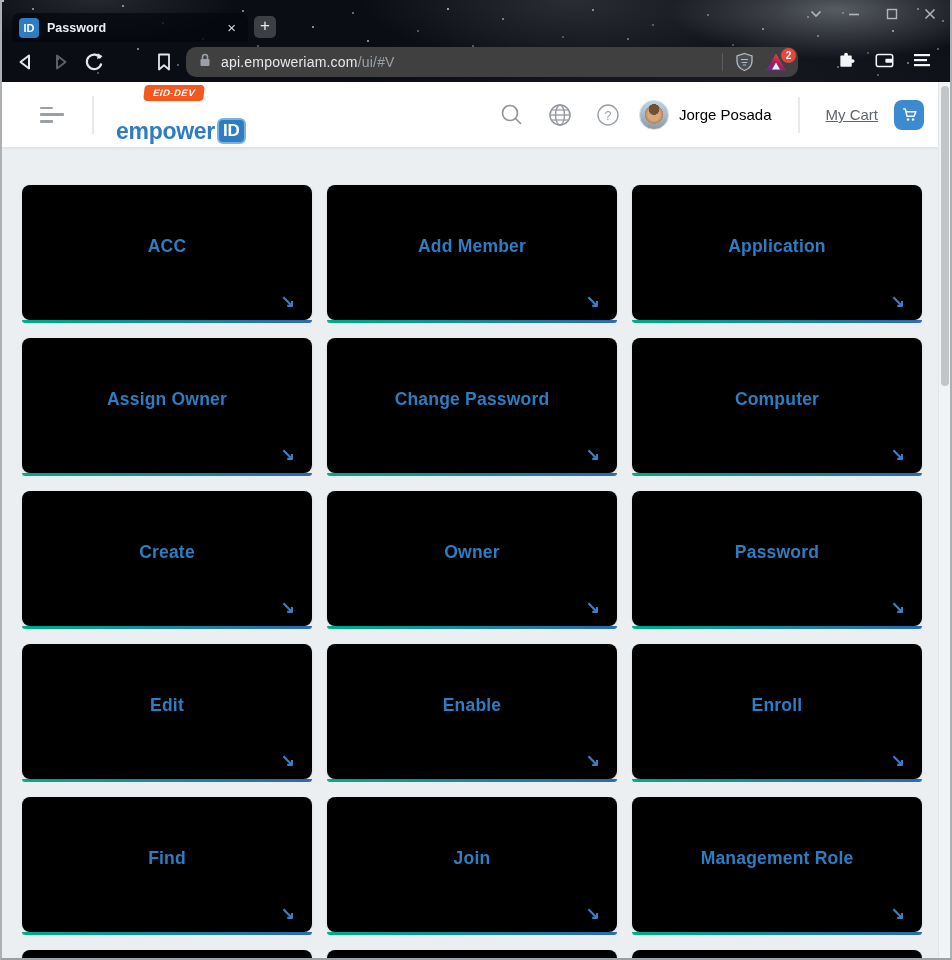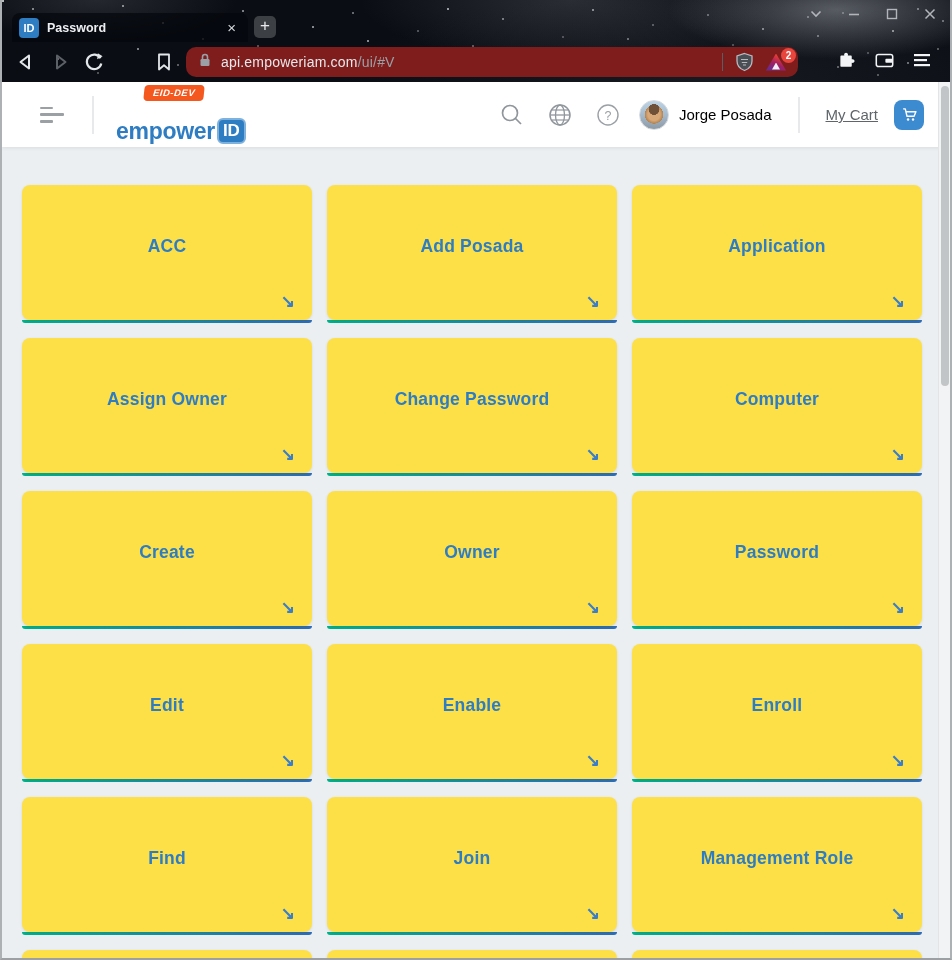--- a/index.html
+++ b/index.html
@@ -40,21 +40,21 @@
   .tab-title { margin-left:8px; color:#eceef1; font-size:12.5px; font-weight:bold; flex:1; }
   .tab-close { color:#d4d7da; font-size:15px; line-height:1; padding:2px 4px; cursor:default; }
   .newtab { position:absolute; left:252px; top:16px; width:22px; height:22px; border-radius:5px;
     background:#3c3f44; color:#e8eaed; font-size:17px; line-height:20px; text-align:center; }
   .win-controls { position:absolute; right:12px; top:6px; display:flex; gap:22px; align-items:center; }
   .win-controls svg { display:block; }
 
   .toolbar { position:relative; height:40px; display:flex; align-items:center; padding:0 12px; }
   .nav-btn { width:24px; height:24px; display:flex; align-items:center; justify-content:center; margin-right:10px; }
   .bookmark-btn { margin:0 10px 0 36px; }
-  .urlbar { display:flex; align-items:center; height:30px; width:612px; background:#7f1d1d;
+  .urlbar { display:flex; align-items:center; height:30px; width:612px; background:#404040;
     border-radius:10px; padding:0 10px 0 12px; }
   .url-text { margin-left:9px; font-size:14px; color:#e6e8eb; letter-spacing:.2px; }
   .url-text .path { color:#9aa0a6; }
   .url-sep { width:1px; height:18px; background:#5a5e64; margin-left:auto; margin-right:12px; }
   .shield-btn { margin-right:12px; display:flex; }
   .bat-btn { position:relative; display:flex; margin-right:2px; }
   .bat-tri { width:20px; height:17px; clip-path:polygon(50% 0, 100% 100%, 0 100%);
     background:linear-gradient(205deg,#ff4724 10%, #a01f63 55%, #662d91 90%); position:relative; }
   .bat-tri::after { content:""; position:absolute; left:6px; top:9px; width:8px; height:7px;
     clip-path:polygon(50% 0, 100% 100%, 0 100%); background:#f2eef5; }
@@ -88,21 +88,21 @@
   .user-name { margin-left:10px; color:#000000; font-size:15px; }
   .hdr-div2 { width:2px; height:36px; background:#e7e9ea; margin:0 26px 0 26px; }
   .mycart { color:#5f6569; font-size:15px;text-decoration:underline; }
   .cart-btn { margin-left:16px; width:30px; height:30px; border-radius:8px; background:var(--cart-blue);
     display:flex; align-items:center; justify-content:center; }
 
   
   .content { padding:38px 28px 0 20px; display:grid; grid-template-columns:repeat(3, 290px);
     column-gap:15px; row-gap:15px; }
   .card { position:relative; height:138px; }
-  .card-body { position:relative; height:135px; background:#fde047; border-radius:8px;
+  .card-body { position:relative; height:135px; background:#000000; border-radius:8px;
     box-shadow:0 1px 3px rgba(40,50,60,.10); display:flex; align-items:center; justify-content:center;
     padding-bottom:12px; }
   .card-title { color:var(--accent-blue); font-size:17.5px; font-weight:bold; letter-spacing:.2px; }
   .card-arrow { position:absolute; right:17px; bottom:8px; color:#3b7dc6; font-size:17px; font-weight:bold; }
   .card-bar { height:3px; border-radius:0 0 3px 3px; margin-top:0;
     background:linear-gradient(90deg, var(--grad-green), var(--grad-blue)); }
   .card.stub .card-body { border-radius:8px 8px 0 0; box-shadow:0 1px 3px rgba(40,50,60,.10); }
 
   
   .scrollbar { position:absolute; top:0; right:0; width:12px; height:100%; background:#f2f3f4;
@@ -273,21 +273,21 @@
     <div class="content">
       <div class="card">
           <div class="card-body">
             <span class="card-title">ACC</span>
             <span class="card-arrow">↘</span>
           </div>
           <div class="card-bar"></div>
         </div>
       <div class="card">
           <div class="card-body">
-            <span class="card-title">Add Posada</span>
+            <span class="card-title">Add Member</span>
             <span class="card-arrow">↘</span>
           </div>
           <div class="card-bar"></div>
         </div>
       <div class="card">
           <div class="card-body">
             <span class="card-title">Application</span>
             <span class="card-arrow">↘</span>
           </div>
           <div class="card-bar"></div>

